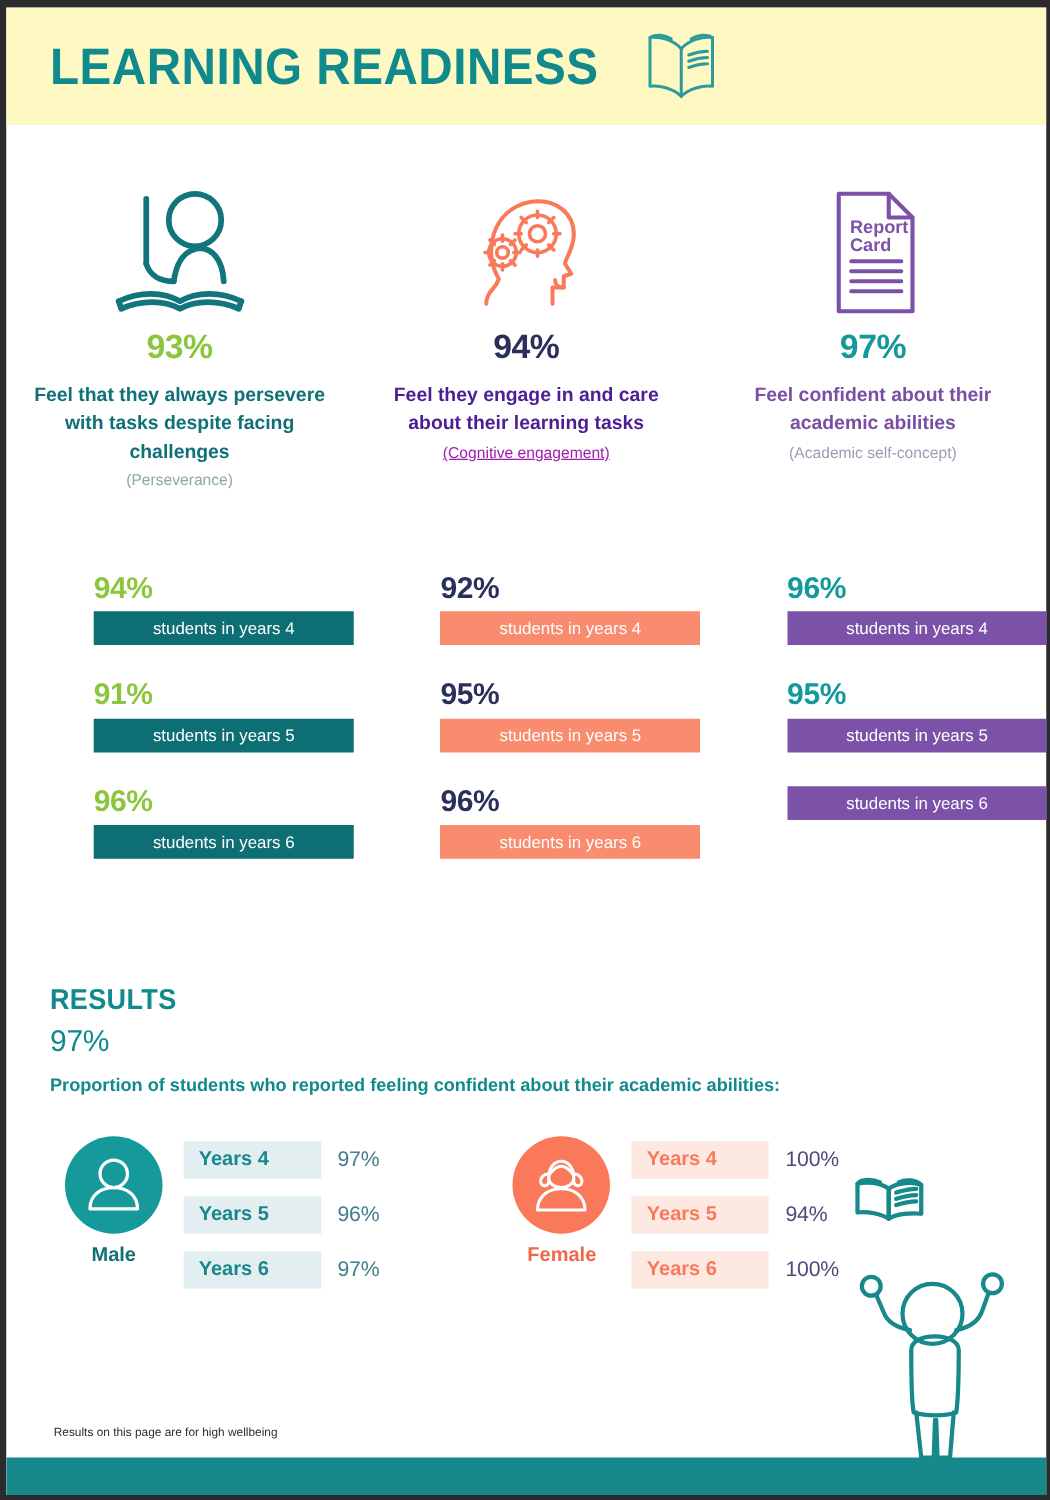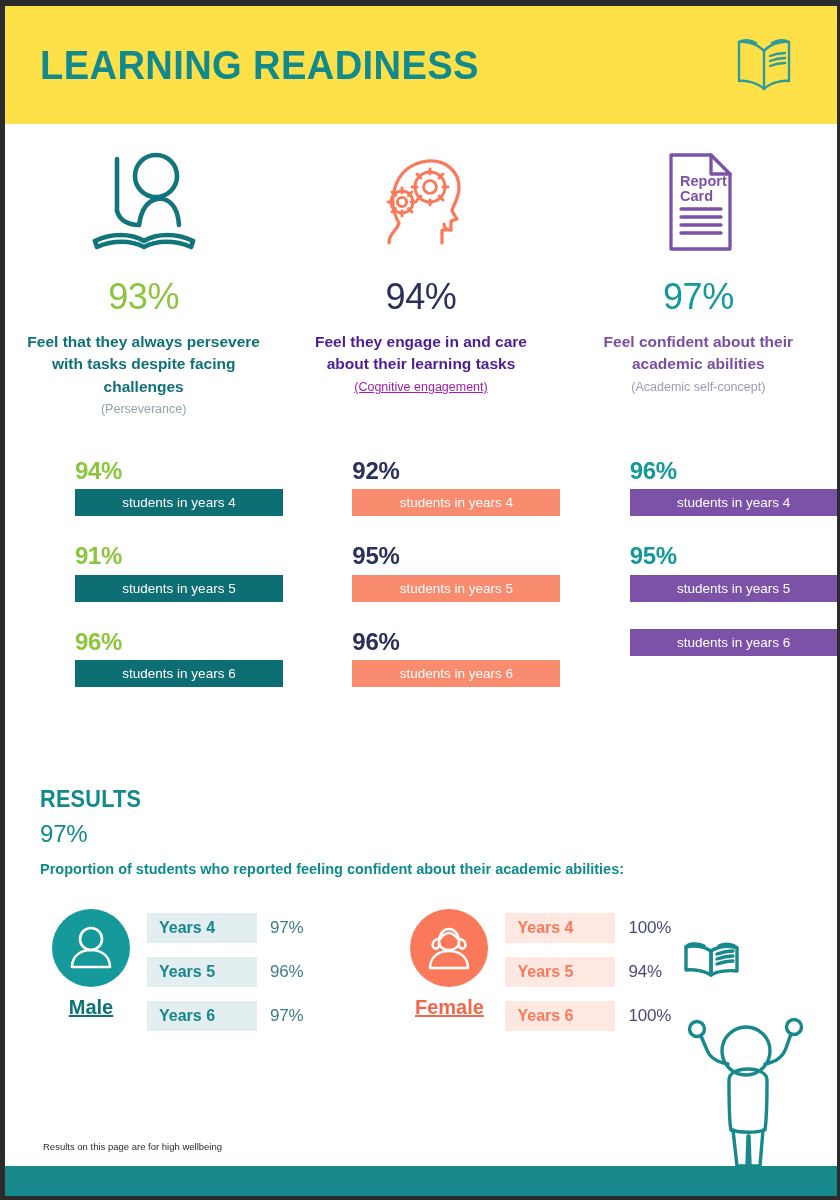--- a/index.html
+++ b/index.html
@@ -22,25 +22,24 @@
     border-left: 5px solid #2b2b2b;
     border-right: 3px solid #2b2b2b;
     border-bottom: 4px solid #2b2b2b;
   }
 
   
   .header {
     position: absolute;
     left: 0; top: 0;
     width: 100%;
-    height: 118px;
-    background: #fde047;
-    display: flex;
-    align-items: center;
-    justify-content: space-between;
+    height: 94px;
+    background: #fef9c3;
+    display: flex;
+    align-items: center;
   }
   .header-title {
     margin-left: 35px;
     font-family: "Liberation Sans Narrow", "Liberation Sans", sans-serif;
     font-size: 41px;
     font-weight: bold;
     letter-spacing: 0.4px;
     color: #108a8c;
     transform: scaleX(0.93);
     transform-origin: left center;
@@ -67,23 +66,23 @@
     flex-direction: column;
     align-items: center;
   }
   .col-icon {
     height: 108px;
     display: flex;
     align-items: flex-end;
     justify-content: flex-start;
   }
   .col-pct {
-    margin-top: 22px;
-    font-size: 36px;
-    font-weight: normal;
+    margin-top: 8px;
+    font-size: 27px;
+    font-weight: bold;
     letter-spacing: -0.4px;
   }
   .col-desc {
     margin-top: 13px;
     font-size: 15.5px;
     font-weight: bold;
     line-height: 1.45;
     text-align: center;
     max-width: 245px;
   }
@@ -188,23 +187,22 @@
   .gender-circle {
     width: 78px;
     height: 78px;
     border-radius: 50%;
     display: flex;
     align-items: center;
     justify-content: center;
   }
   .gender-label {
     margin-top: 9px;
-    font-size: 20px;
-    font-weight: bold;
-    text-decoration: underline;
+    font-size: 16px;
+    font-weight: bold;
   }
   .gender-rows { margin-left: 10px; margin-top: 4px; }
   .grow {
     display: flex;
     align-items: center;
     margin-bottom: 14px;
   }
   .grow-chip {
     width: 110px;
     height: 30px;

